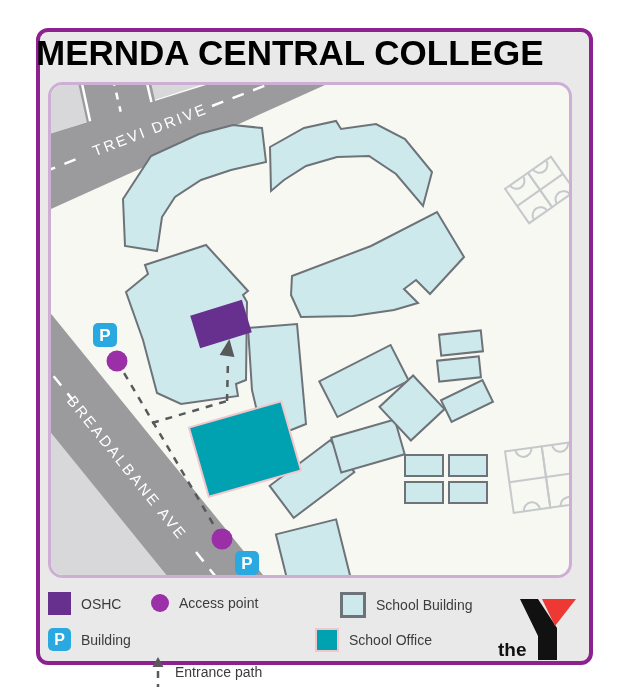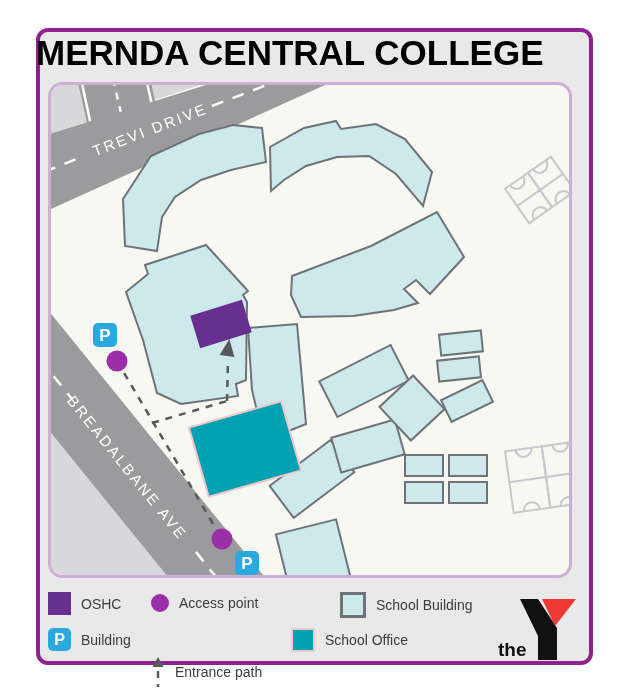--- a/index.html
+++ b/index.html
@@ -198,21 +198,21 @@
 </div>
 
 <div class="legend-item" style="left:151px;top:624px;margin-top:32px;">
   <svg class="sw-arrow" width="14" height="32" viewBox="0 0 14 32">
     <polygon points="7,1 1.5,11 12.5,11" fill="#58595b"></polygon>
     <line x1="7" y1="15" x2="7" y2="31" stroke="#58595b" stroke-width="2.5" stroke-dasharray="7 6"></line>
   </svg>
   <span>Entrance path</span>
 </div>
 
-<div class="legend-item" style="left:291px;top:628px;justify-content:flex-end;">
+<div class="legend-item" style="left:315px;top:628px;justify-content:flex-end;">
   <span class="sw-office"></span>
   <span>School Office</span>
 </div>
 
 <svg class="ylogo" width="86" height="68" viewBox="0 0 86 68">
   <text x="1" y="60" font-size="19" font-weight="bold" fill="#111" font-family="Liberation Sans, sans-serif">the</text>
   <polygon points="23,3 41,3 60,32 60,64 41,64 41,40" fill="#111"></polygon>
   <polygon points="45,3 79,3 58,30" fill="#ed3833"></polygon>
 </svg>
 

